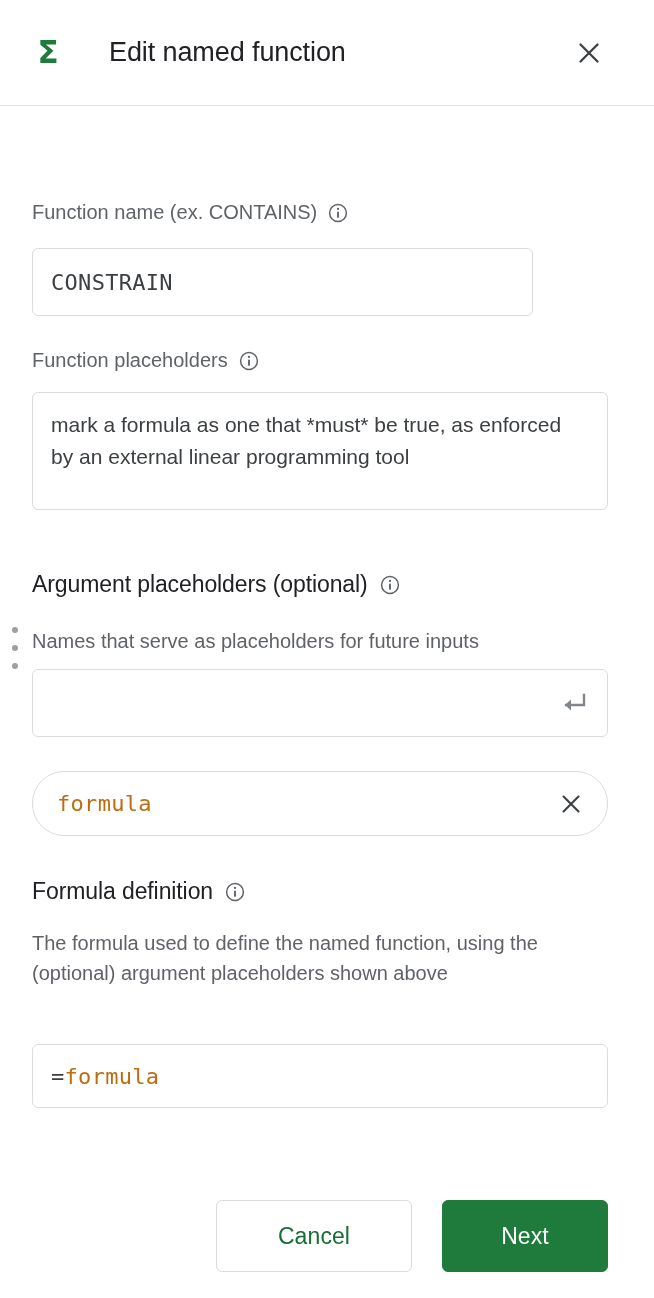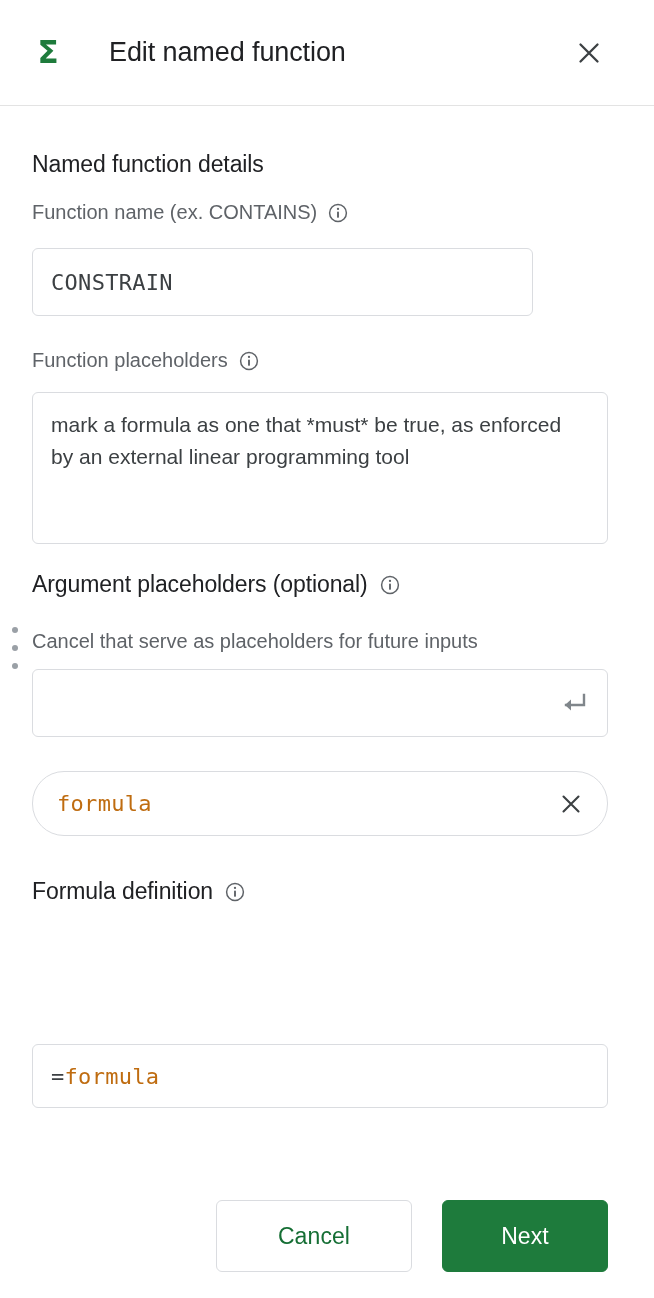--- a/index.html
+++ b/index.html
@@ -280,23 +280,20 @@
       <span>
         <svg width="26" height="26" viewBox="0 0 26 26" aria-hidden="true">
           <path d="M4.5 4.5 L21.5 21.5 M21.5 4.5 L4.5 21.5" stroke="#3c4043" stroke-width="2.3" stroke-linecap="round"></path>
         </svg>
       </span>
     </div>
   </div>
 
   <div class="content">
 
-    <div class="abs section-title" style="left:32px; top:45px;">
-      <span>Named function details</span>
-    </div>
 
     <div class="abs field-label" style="left:32px; top:95px;">
       <span>Function name (ex. CONTAINS)</span>
       <span class="info-icon">
         <svg width="20" height="20" viewBox="0 0 20 20" aria-hidden="true">
           <circle cx="10" cy="10" r="8.4" fill="none" stroke="#5f6368" stroke-width="1.5"></circle>
           <circle cx="10" cy="5.9" r="1.15" fill="#5f6368"></circle>
           <rect x="9.05" y="8.4" width="1.9" height="6.4" rx="0.9" fill="#5f6368"></rect>
         </svg>
       </span>
@@ -310,36 +307,36 @@
       <span>Function placeholders</span>
       <span class="info-icon">
         <svg width="20" height="20" viewBox="0 0 20 20" aria-hidden="true">
           <circle cx="10" cy="10" r="8.4" fill="none" stroke="#5f6368" stroke-width="1.5"></circle>
           <circle cx="10" cy="5.9" r="1.15" fill="#5f6368"></circle>
           <rect x="9.05" y="8.4" width="1.9" height="6.4" rx="0.9" fill="#5f6368"></rect>
         </svg>
       </span>
     </div>
 
-    <div class="abs textarea-box" style="left:32px; top:286px; width:576px; height:152px;">
+    <div class="abs textarea-box" style="left:32px; top:286px; width:576px; height:118px;">
       <div class="value-text">mark a formula as one that *must* be true, as enforced by an external linear programming tool</div>
     </div>
 
     <div class="abs section-title" style="left:32px; top:465px;">
       <span>Argument placeholders (optional)</span>
       <span class="info-icon">
         <svg width="20" height="20" viewBox="0 0 20 20" aria-hidden="true">
           <circle cx="10" cy="10" r="8.4" fill="none" stroke="#5f6368" stroke-width="1.5"></circle>
           <circle cx="10" cy="5.9" r="1.15" fill="#5f6368"></circle>
           <rect x="9.05" y="8.4" width="1.9" height="6.4" rx="0.9" fill="#5f6368"></rect>
         </svg>
       </span>
     </div>
 
-    <div class="abs hint-text" style="left:32px; top:520px; width:580px;">Cancel that serve as placeholders for future inputs</div>
+    <div class="abs hint-text" style="left:32px; top:520px; width:580px;">Names that serve as placeholders for future inputs</div>
 
     <div class="abs arg-input-wrap" style="left:32px; top:563px; width:576px; height:68px;">
       <div class="drag-dots">
         <span></span>
           <span></span>
           <span></span>
       </div>
       <div class="text-input" style="width:576px; height:68px;">
         <span class="value-mono" placeholder=""></span>
         <span class="enter-icon">
@@ -364,20 +361,21 @@
       <span>Formula definition</span>
       <span class="info-icon">
         <svg width="20" height="20" viewBox="0 0 20 20" aria-hidden="true">
           <circle cx="10" cy="10" r="8.4" fill="none" stroke="#5f6368" stroke-width="1.5"></circle>
           <circle cx="10" cy="5.9" r="1.15" fill="#5f6368"></circle>
           <rect x="9.05" y="8.4" width="1.9" height="6.4" rx="0.9" fill="#5f6368"></rect>
         </svg>
       </span>
     </div>
 
+    <div class="abs hint-text" style="left:32px; top:822px; width:580px;">The formula used to define the named function, using the (optional) argument placeholders shown above</div>
 
     <div class="abs formula-input" style="left:32px; top:938px; width:576px; height:64px;">
       <span class="formula-eq">=</span>
       <span class="formula-arg">formula</span>
     </div>
 
   </div>
 
   <div class="footer">
     <div class="btn btn-cancel">Cancel</div>

